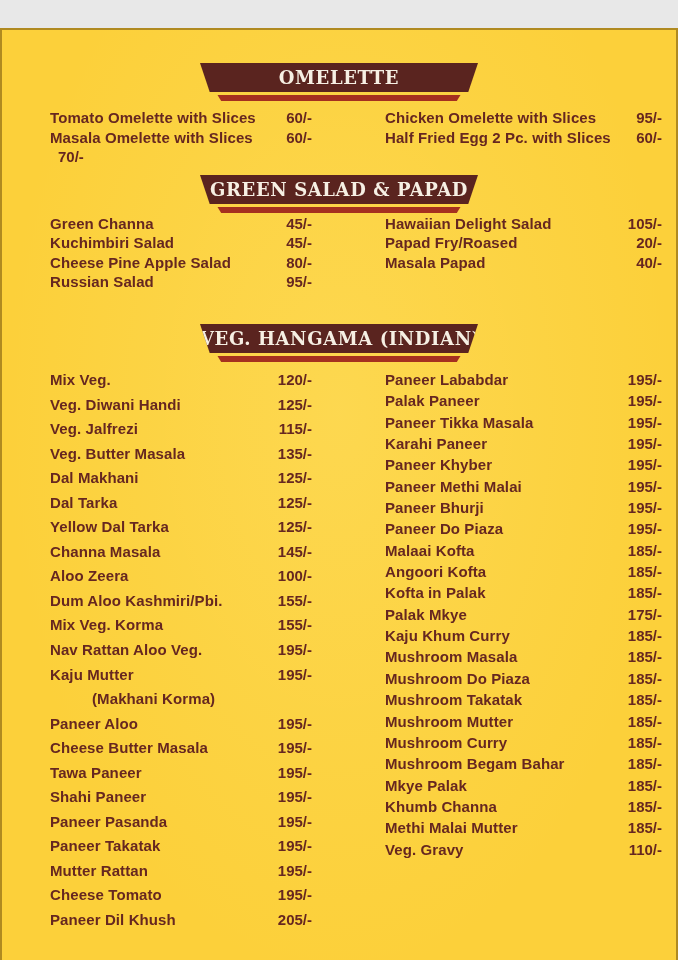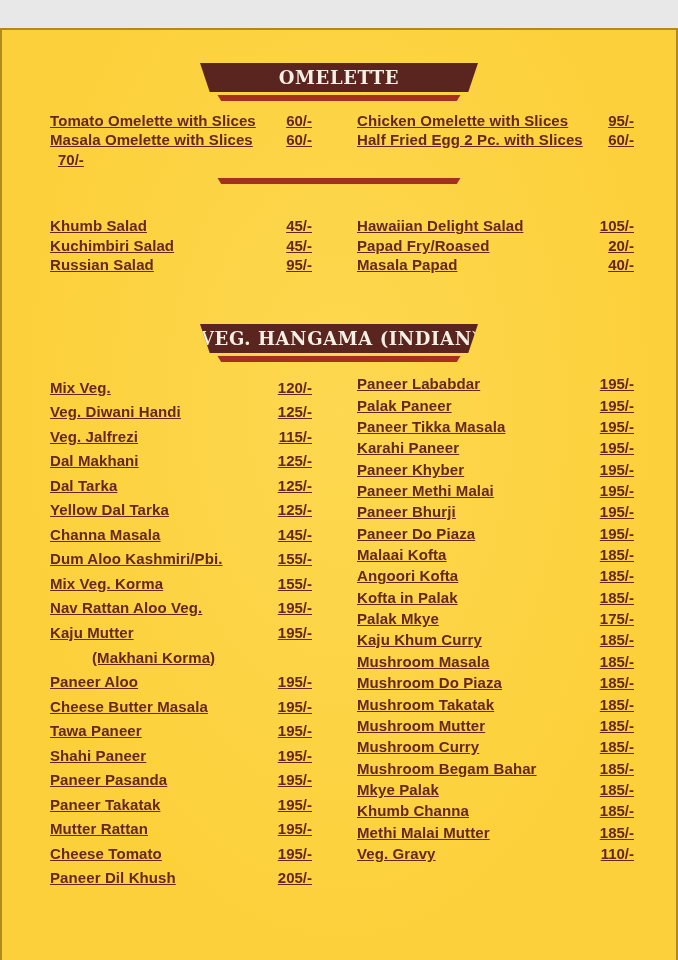--- a/index.html
+++ b/index.html
@@ -44,22 +44,22 @@
   .rows{position:absolute;left:0;width:678px;}
   .rows-1{top:79px}
   .rows-2{top:185px}
   .rows-3{top:341px}
   .col{
     position:absolute;top:0;
     color:var(--item-text,#662720);
     font-weight:bold;font-size:15px;
   }
   .col-l{left:48px;width:262px}
-  .col-r{left:355px;width:277px}
-  .row{display:flex;justify-content:space-between;align-items:flex-end;text-decoration:underline;}
+  .col-r{left:383px;width:277px}
+  .row{display:flex;justify-content:space-between;align-items:flex-start;}
   .row .name{white-space:nowrap;letter-spacing:.1px}
   .row .price{white-space:nowrap;margin-left:8px}
   .row.indent .name{padding-left:42px}
   .rows-1 .row{height:19.6px}
   .rows-2 .row{height:19.4px}
   .rows-3 .col-l .row{height:24.55px}
   .rows-3 .col-r .row{height:21.35px}
 </style>
 </head>
 <body>
@@ -90,31 +90,36 @@
           <span class="price">95/-</span>
         </div>
         <div class="row">
           <span class="name">Half Fried Egg 2 Pc. with Slices</span>
           <span class="price">60/-</span>
         </div>
       </div>
   </div>
 
   <div class="banner banner-2">
+    <div class="banner-main">GREEN SALAD &amp; PAPAD</div>
     <div class="banner-stripe"></div>
   </div>
   <div class="rows rows-2">
     <div class="col col-l">
         <div class="row">
-          <span class="name">Khumb Salad</span>
+          <span class="name">Green Channa</span>
           <span class="price">45/-</span>
         </div>
         <div class="row">
           <span class="name">Kuchimbiri Salad</span>
           <span class="price">45/-</span>
+        </div>
+        <div class="row">
+          <span class="name">Cheese Pine Apple Salad</span>
+          <span class="price">80/-</span>
         </div>
         <div class="row">
           <span class="name">Russian Salad</span>
           <span class="price">95/-</span>
         </div>
       </div>
     <div class="col col-r">
         <div class="row">
           <span class="name">Hawaiian Delight Salad</span>
           <span class="price">105/-</span>
@@ -142,34 +147,42 @@
         </div>
         <div class="row">
           <span class="name">Veg. Diwani Handi</span>
           <span class="price">125/-</span>
         </div>
         <div class="row">
           <span class="name">Veg. Jalfrezi</span>
           <span class="price">115/-</span>
         </div>
         <div class="row">
+          <span class="name">Veg. Butter Masala</span>
+          <span class="price">135/-</span>
+        </div>
+        <div class="row">
           <span class="name">Dal Makhani</span>
           <span class="price">125/-</span>
         </div>
         <div class="row">
           <span class="name">Dal Tarka</span>
           <span class="price">125/-</span>
         </div>
         <div class="row">
           <span class="name">Yellow Dal Tarka</span>
           <span class="price">125/-</span>
         </div>
         <div class="row">
           <span class="name">Channa Masala</span>
           <span class="price">145/-</span>
+        </div>
+        <div class="row">
+          <span class="name">Aloo Zeera</span>
+          <span class="price">100/-</span>
         </div>
         <div class="row">
           <span class="name">Dum Aloo Kashmiri/Pbi.</span>
           <span class="price">155/-</span>
         </div>
         <div class="row">
           <span class="name">Mix Veg. Korma</span>
           <span class="price">155/-</span>
         </div>
         <div class="row">

